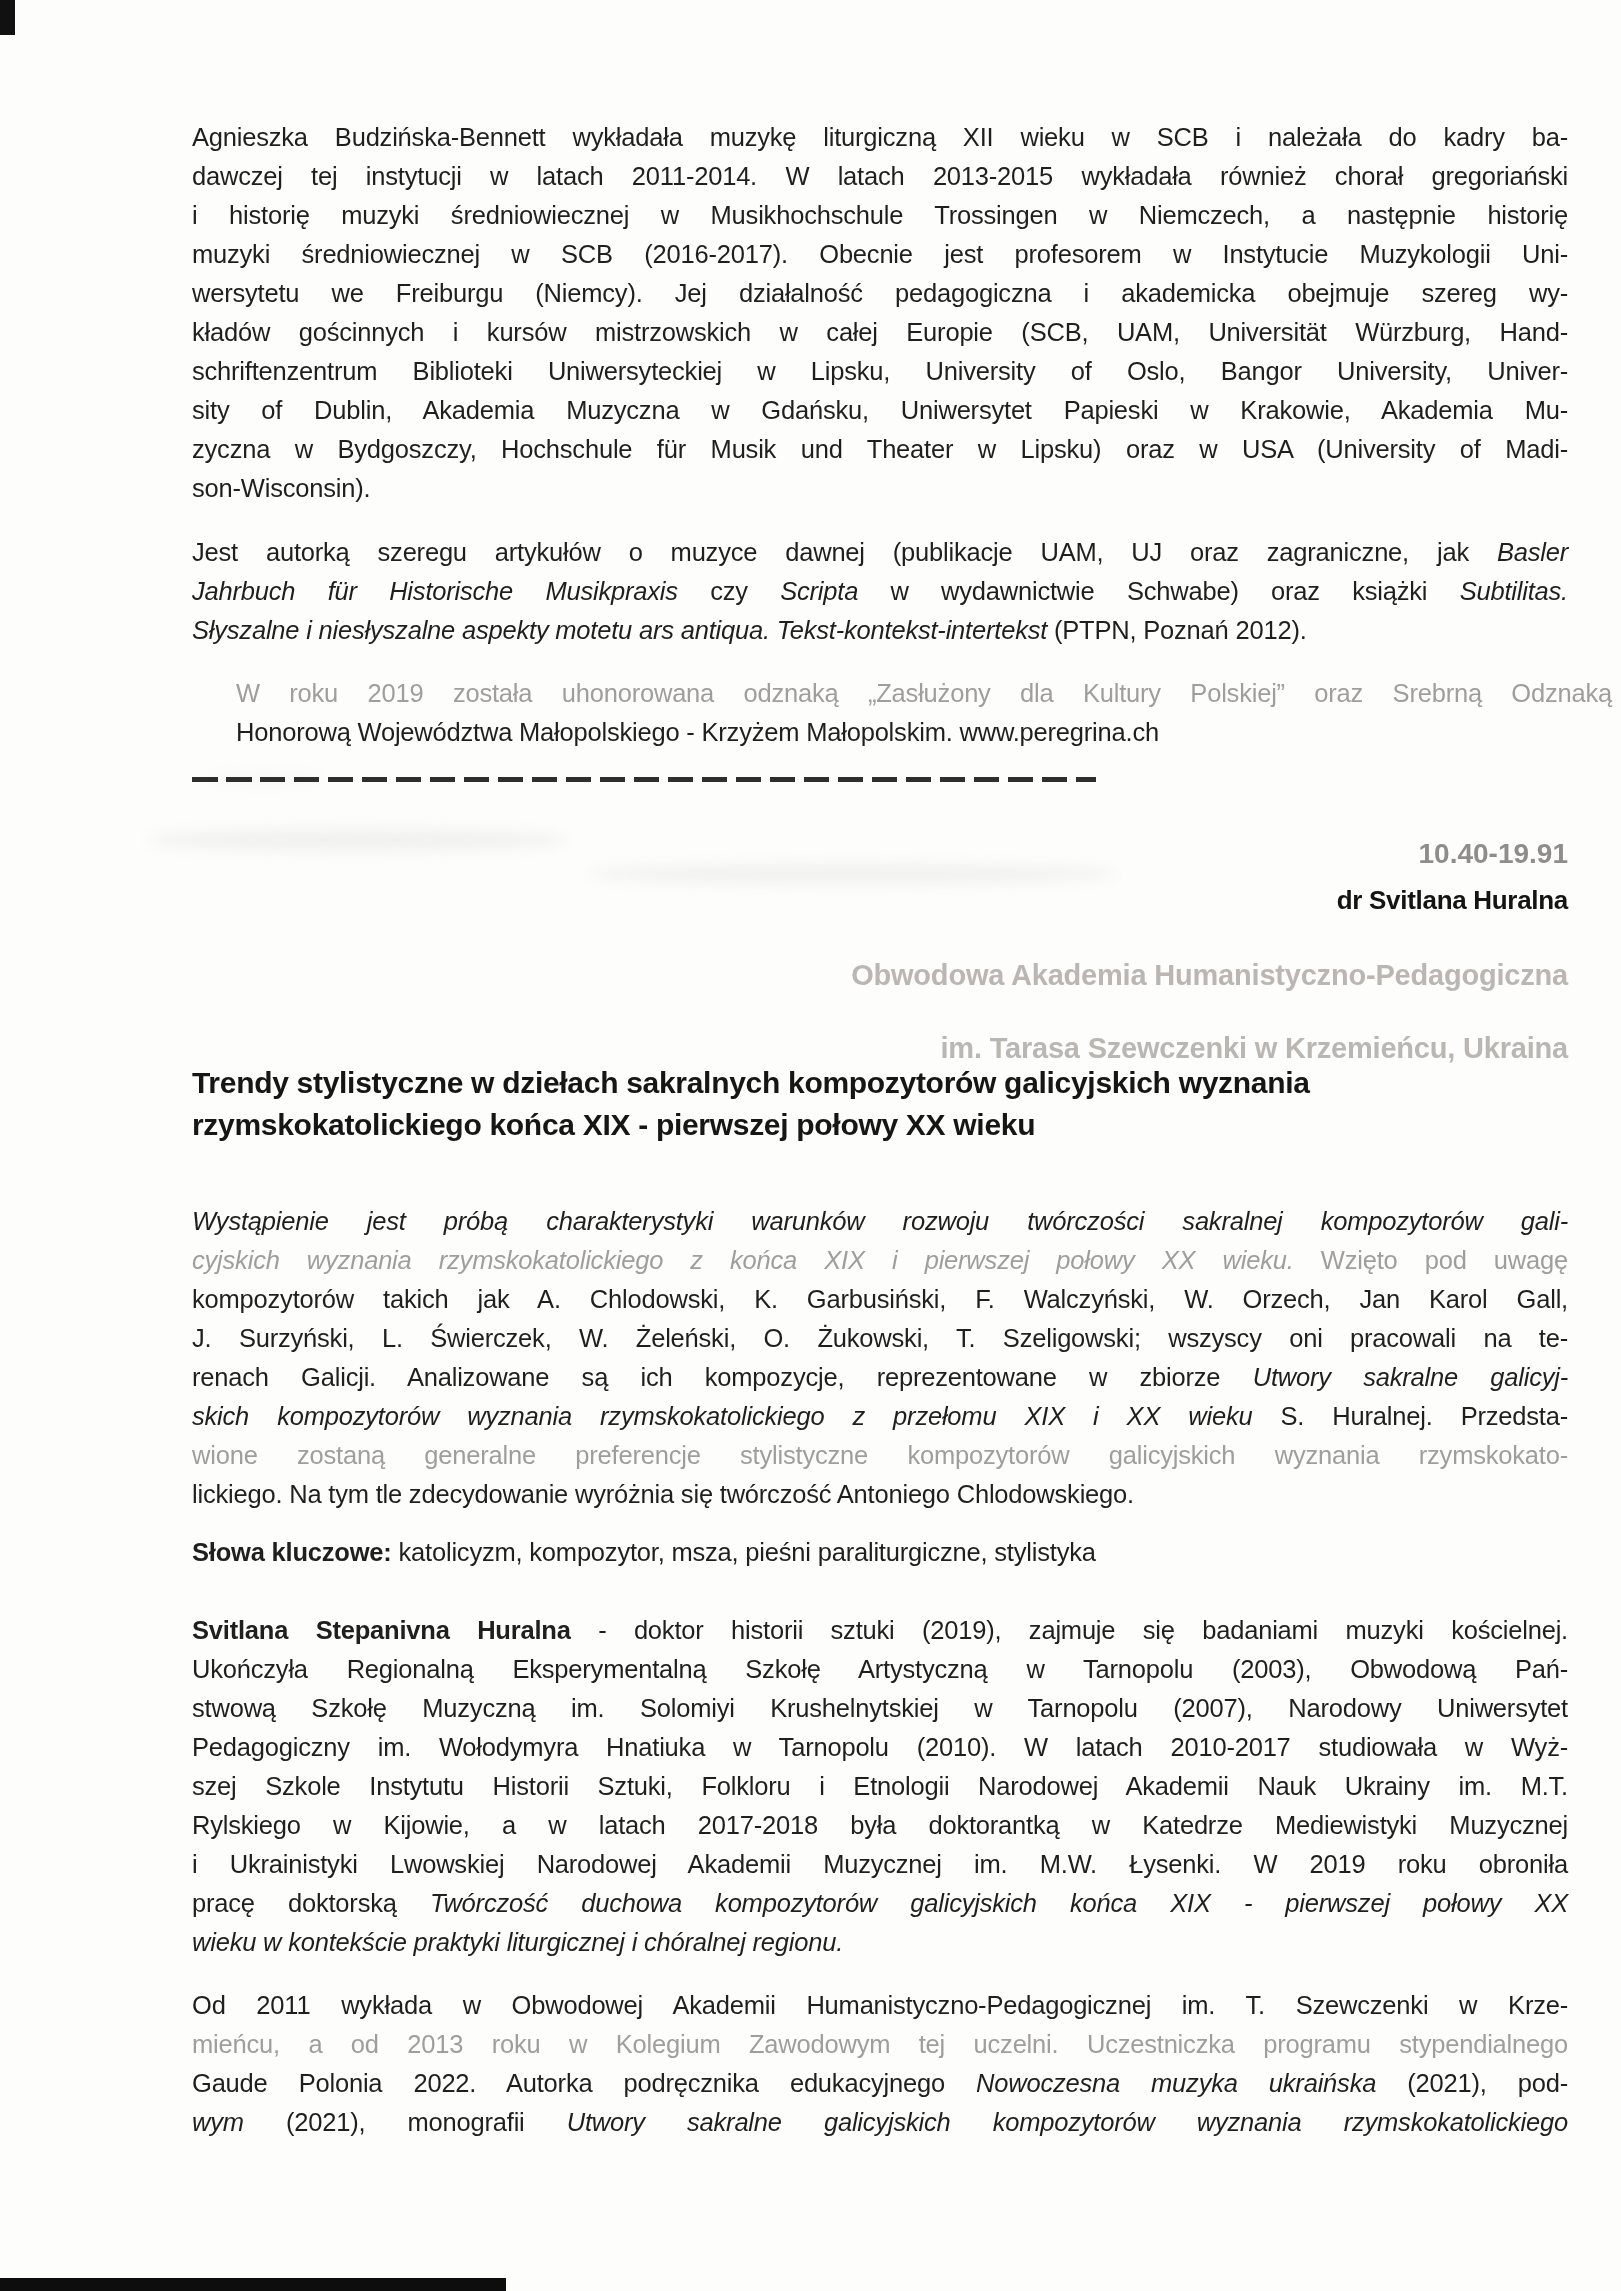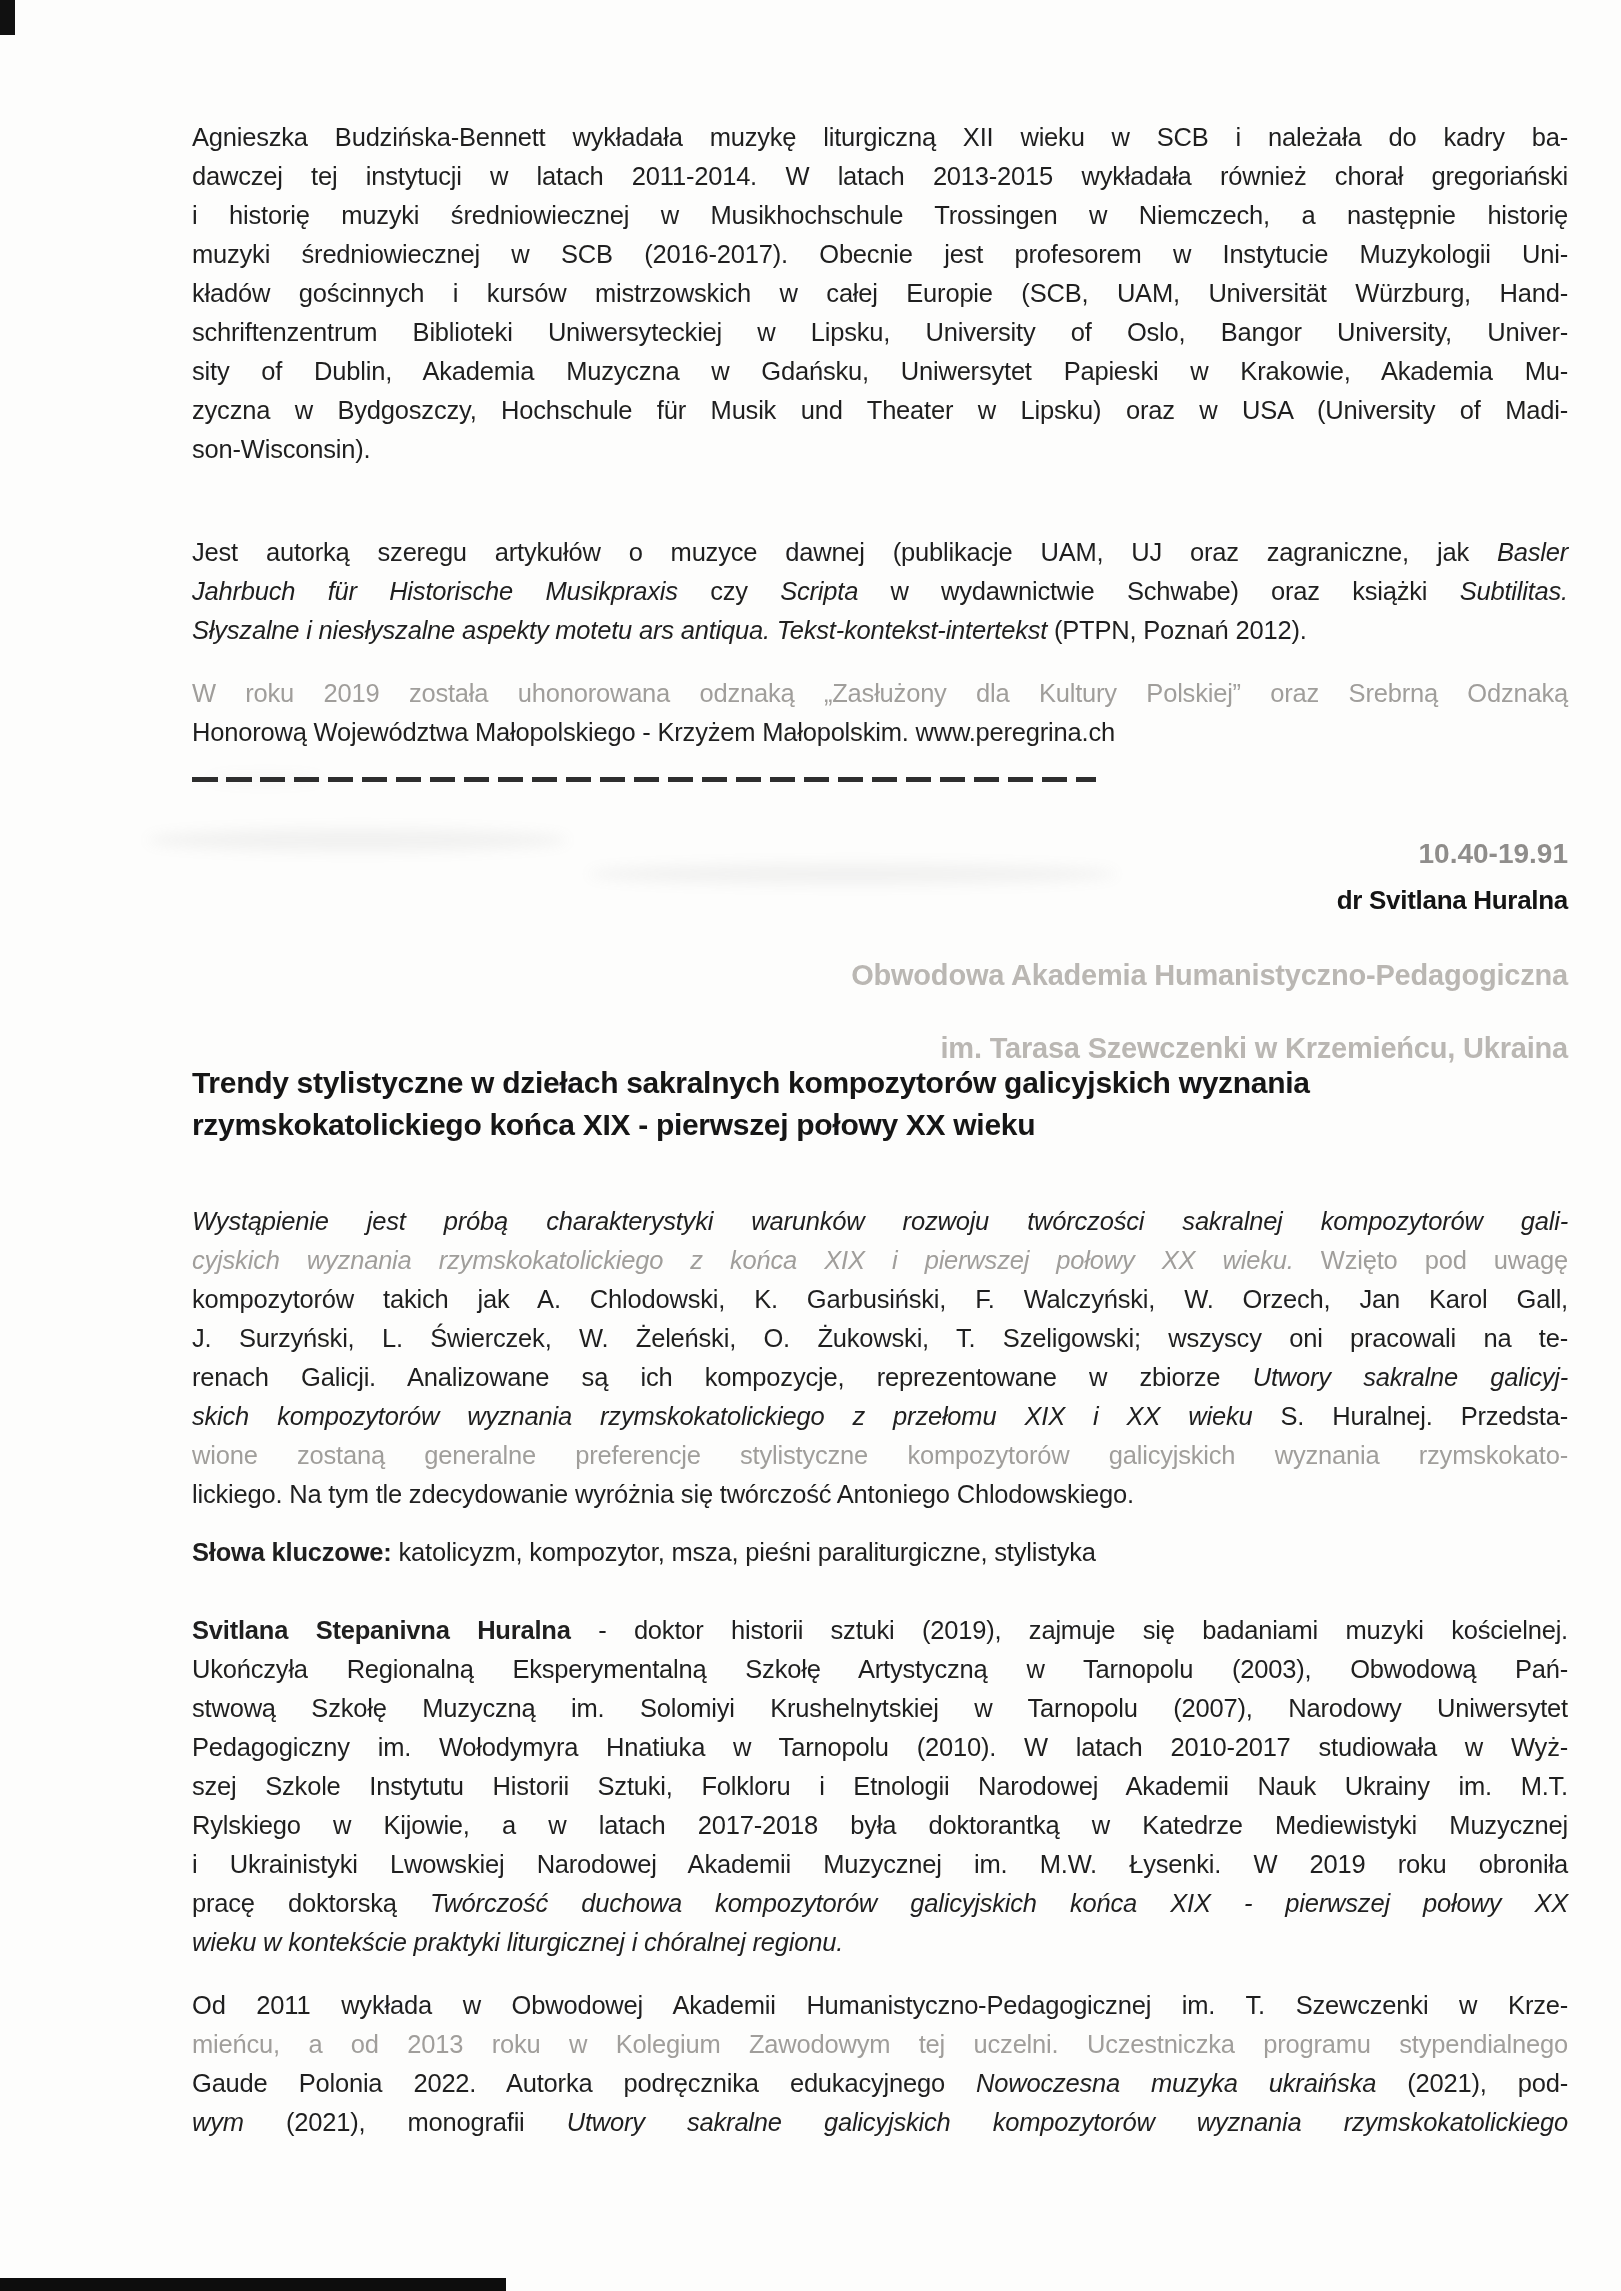--- a/index.html
+++ b/index.html
@@ -19,21 +19,21 @@
     text-align:justify;text-align-last:justify;
     letter-spacing:-0.2px;white-space:normal;
   }
   .para .line.last{text-align-last:left;}
   .para .line.faded{color:#a09e9b;}
   .it{font-style:italic;}
   .bd{font-weight:bold;}
 
   #p1{top:118px;}
   #p2{top:533px;}
-  #p3{top:674px;}
+  #p3{top:674px;margin-left:44px;}
 
   .divider{
     position:absolute;top:777px;left:192px;width:904px;height:4.9px;
     background:repeating-linear-gradient(90deg,#2e2e2e 0 25.5px,transparent 25.5px 34px);
   }
 
   .session{top:835px;text-align:right;}
   .session .time{font-size:28px;font-weight:bold;color:#8f8d8b;line-height:37px;}
   .session .speaker{font-size:26px;font-weight:bold;color:#141414;line-height:49px;margin-top:3.9px;letter-spacing:-0.3px;}
   .session .aff{font-size:29px;font-weight:bold;color:#bab7b3;line-height:45px;letter-spacing:-0.2px;margin-top:28px;}
@@ -62,20 +62,21 @@
   <div class="artifact-topleft"></div>
   <div class="smudge s1"></div>
   <div class="smudge s2"></div>
   <div class="smudge s3"></div>
 
   <section class="col para" id="p1">
       <div class="line"><span>Agnieszka Budzińska-Bennett wykładała muzykę liturgiczną XII wieku w SCB i należała do kadry ba-</span></div>
       <div class="line"><span>dawczej tej instytucji w latach 2011-2014. W latach 2013-2015 wykładała również chorał gregoriański</span></div>
       <div class="line"><span>i historię muzyki średniowiecznej w Musikhochschule Trossingen w Niemczech, a następnie historię</span></div>
       <div class="line"><span>muzyki średniowiecznej w SCB (2016-2017). Obecnie jest profesorem w Instytucie Muzykologii Uni-</span></div>
+      <div class="line"><span>wersytetu we Freiburgu (Niemcy). Jej działalność pedagogiczna i akademicka obejmuje szereg wy-</span></div>
       <div class="line"><span>kładów gościnnych i kursów mistrzowskich w całej Europie (SCB, UAM, Universität Würzburg, Hand-</span></div>
       <div class="line"><span>schriftenzentrum Biblioteki Uniwersyteckiej w Lipsku, University of Oslo, Bangor University, Univer-</span></div>
       <div class="line"><span>sity of Dublin, Akademia Muzyczna w Gdańsku, Uniwersytet Papieski w Krakowie, Akademia Mu-</span></div>
       <div class="line"><span>zyczna w Bydgoszczy, Hochschule für Musik und Theater w Lipsku) oraz w USA (University of Madi-</span></div>
       <div class="line last"><span>son-Wisconsin).</span></div>
     </section>
 
   <section class="col para" id="p2">
       <div class="line"><span>Jest autorką szeregu artykułów o muzyce dawnej (publikacje UAM, UJ oraz zagraniczne, jak </span><span class="it">Basler</span></div>
       <div class="line"><span class="it">Jahrbuch für Historische Musikpraxis</span><span> czy </span><span class="it">Scripta</span><span> w wydawnictwie Schwabe) oraz książki </span><span class="it">Subtilitas.</span></div>

